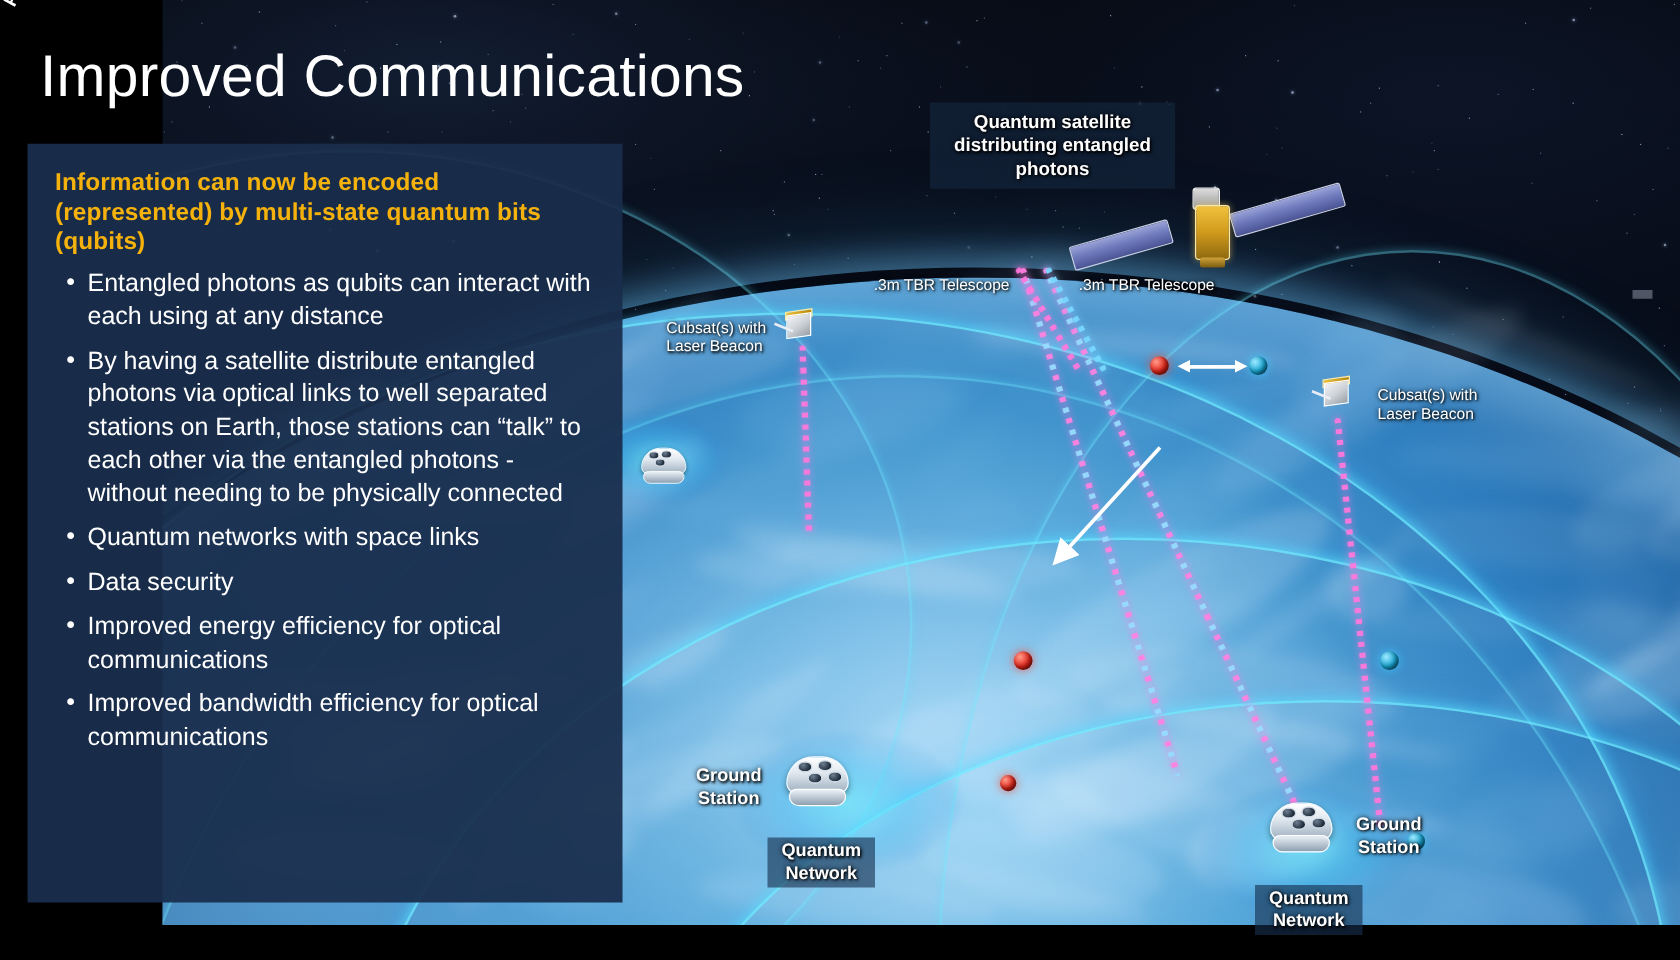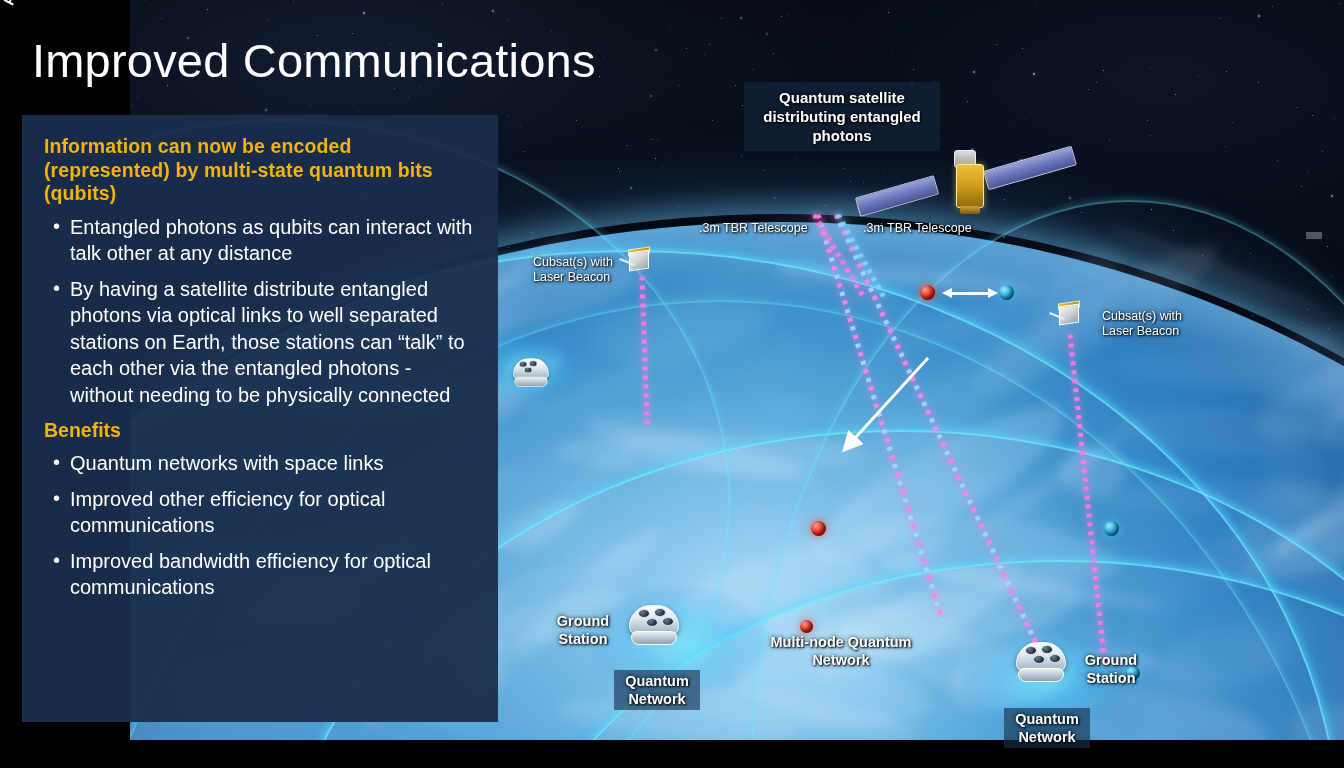--- a/index.html
+++ b/index.html
@@ -615,37 +615,36 @@
 
   <div class="plain" id="lblTel1">.3m TBR Telescope</div>
   <div class="plain" id="lblTel2">.3m TBR Telescope</div>
 
   <div class="plain" id="lblCub1">Cubsat(s) with Laser Beacon</div>
   <div class="plain" id="lblCub2">Cubsat(s) with Laser Beacon</div>
 
   <div id="lblPhotons">Photons</div>
 
 
-  <div class="callout" id="lblMulti">Multi-node Quantum Network</div>
 
   <div class="callout" id="lblGs1">Ground Station</div>
   <div class="callout" id="lblGs2">Ground Station</div>
 
   <div class="callout" id="lblQn1">Quantum Network</div>
   <div class="callout" id="lblQn2">Quantum Network</div>
 
   <div id="panel">
     <div class="lead">Information can now be encoded (represented) by multi-state quantum bits (qubits)</div>
     <ul id="bullets">
-        <li>Entangled photons as qubits can interact with talk other at any distance</li>
+        <li>Entangled photons as qubits can interact with each using at any distance</li>
         <li>By having a satellite distribute entangled photons via optical links to well separated stations on Earth, those stations can “talk” to each other via the entangled photons - without needing to be physically connected</li>
       </ul>
-    <div class="sub">Benefits</div>
     <ul id="benefits">
         <li>Quantum networks with space links</li>
-        <li>Improved other efficiency for optical communications</li>
+        <li>Data security</li>
+        <li>Improved energy efficiency for optical communications</li>
         <li>Improved bandwidth efficiency for optical communications</li>
       </ul>
   </div>
 
   <div id="title">Improved Communications</div>
 
 </div>
 
 </body></html>

